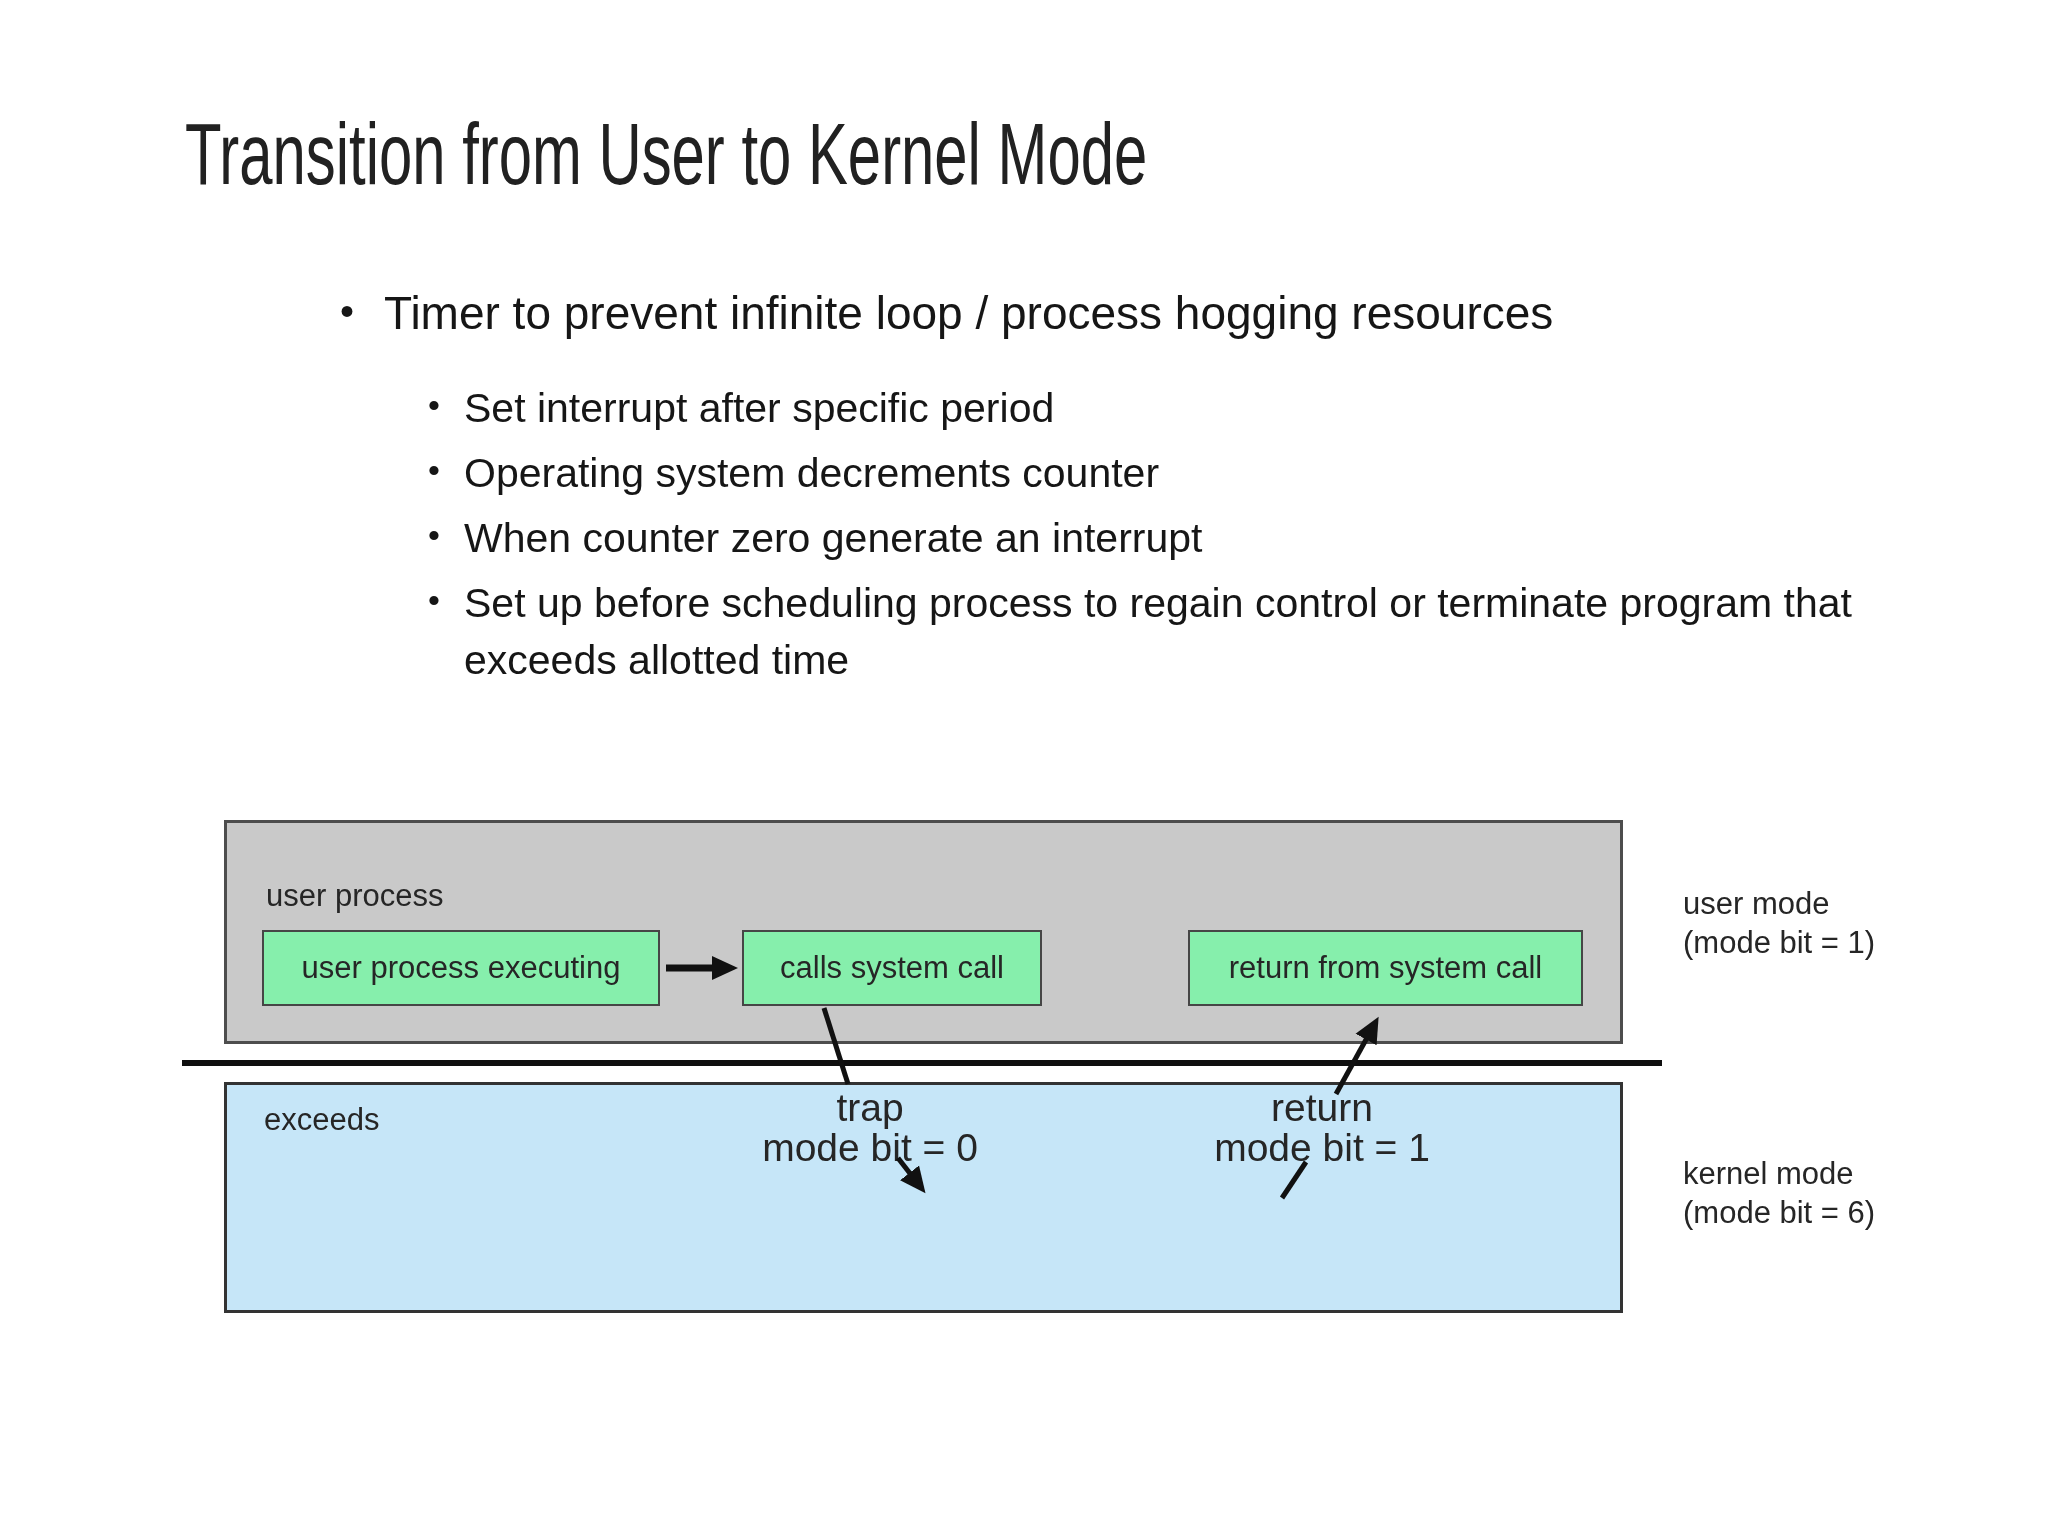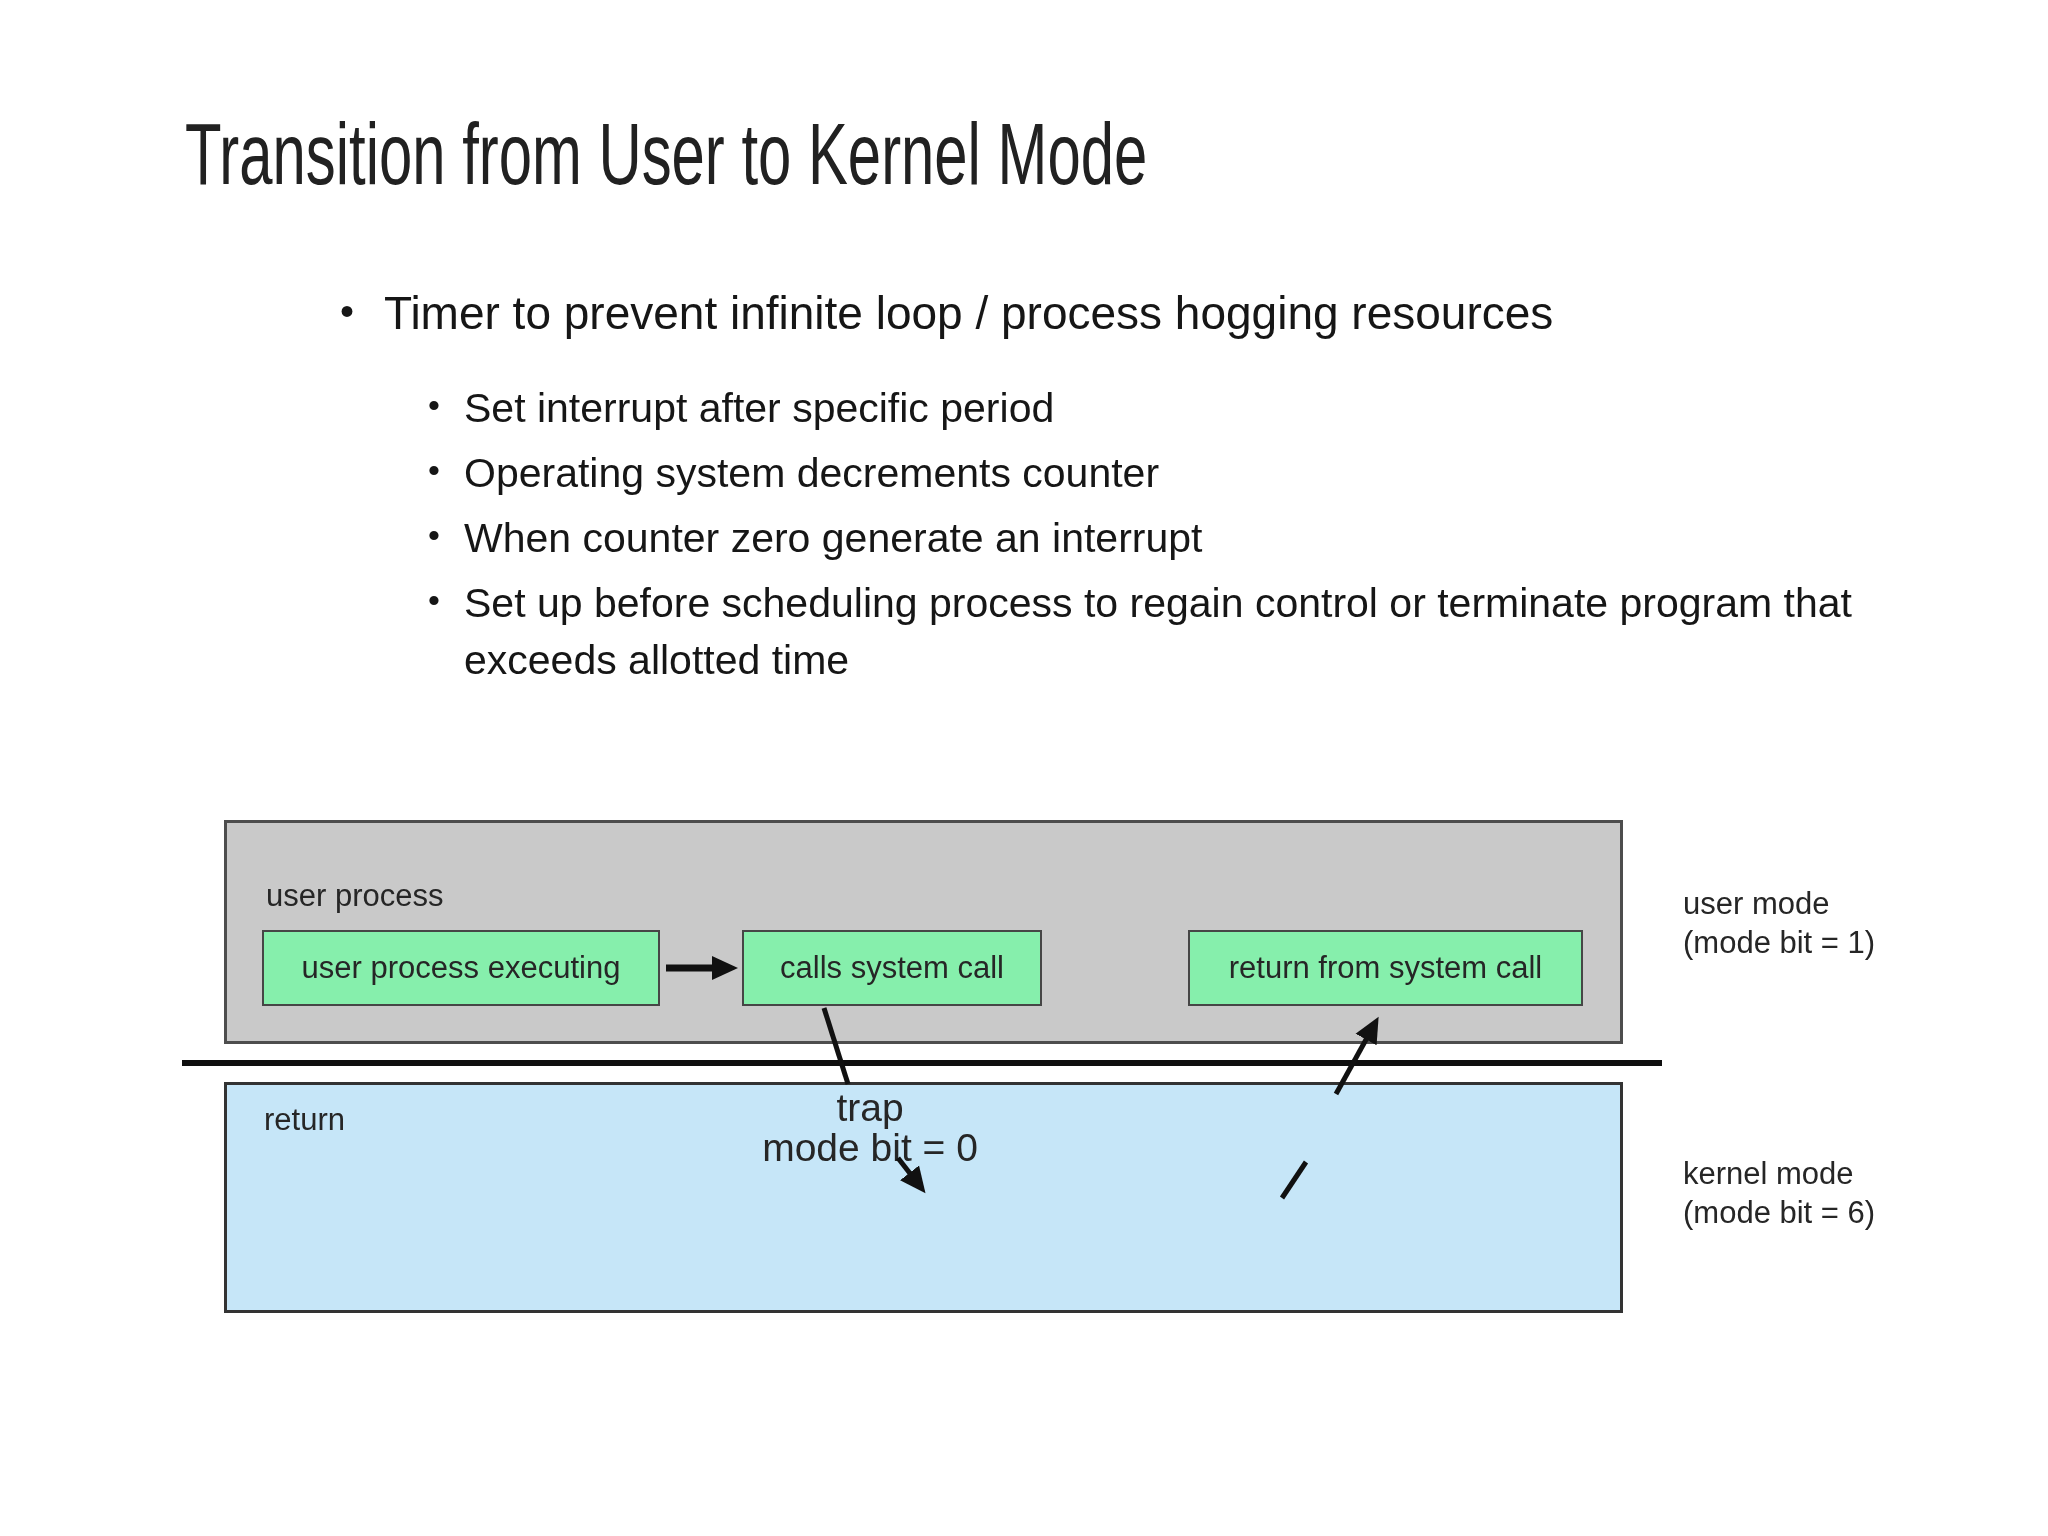--- a/index.html
+++ b/index.html
@@ -83,29 +83,33 @@
   <li>Set up before scheduling process to regain control or terminate program that exceeds allotted time</li>
 </ul>
 
 <div class="diagram">
 
   <div class="region-user"></div>
   <div class="region-kernel"></div>
   <div class="divider"></div>
 
   <div class="region-label lbl-user-process">user process</div>
-  <div class="region-label lbl-kernel">return</div>
+  <div class="region-label lbl-kernel">exceeds</div>
 
   <div class="dbox box-upe">user process executing</div>
   <div class="dbox box-csc">calls system call</div>
   <div class="dbox box-rfsc">return from system call</div>
 
   <div class="trans-label lbl-trap">
     <div>trap</div>
     <div>mode bit = 0</div>
+  </div>
+  <div class="trans-label lbl-return">
+    <div>return</div>
+    <div>mode bit = 1</div>
   </div>
 
   <div class="side-label lbl-user-mode">
     <div>user mode</div>
     <div>(mode bit = 1)</div>
   </div>
   <div class="side-label lbl-kernel-mode">
     <div>kernel mode</div>
     <div>(mode bit = 6)</div>
   </div>

